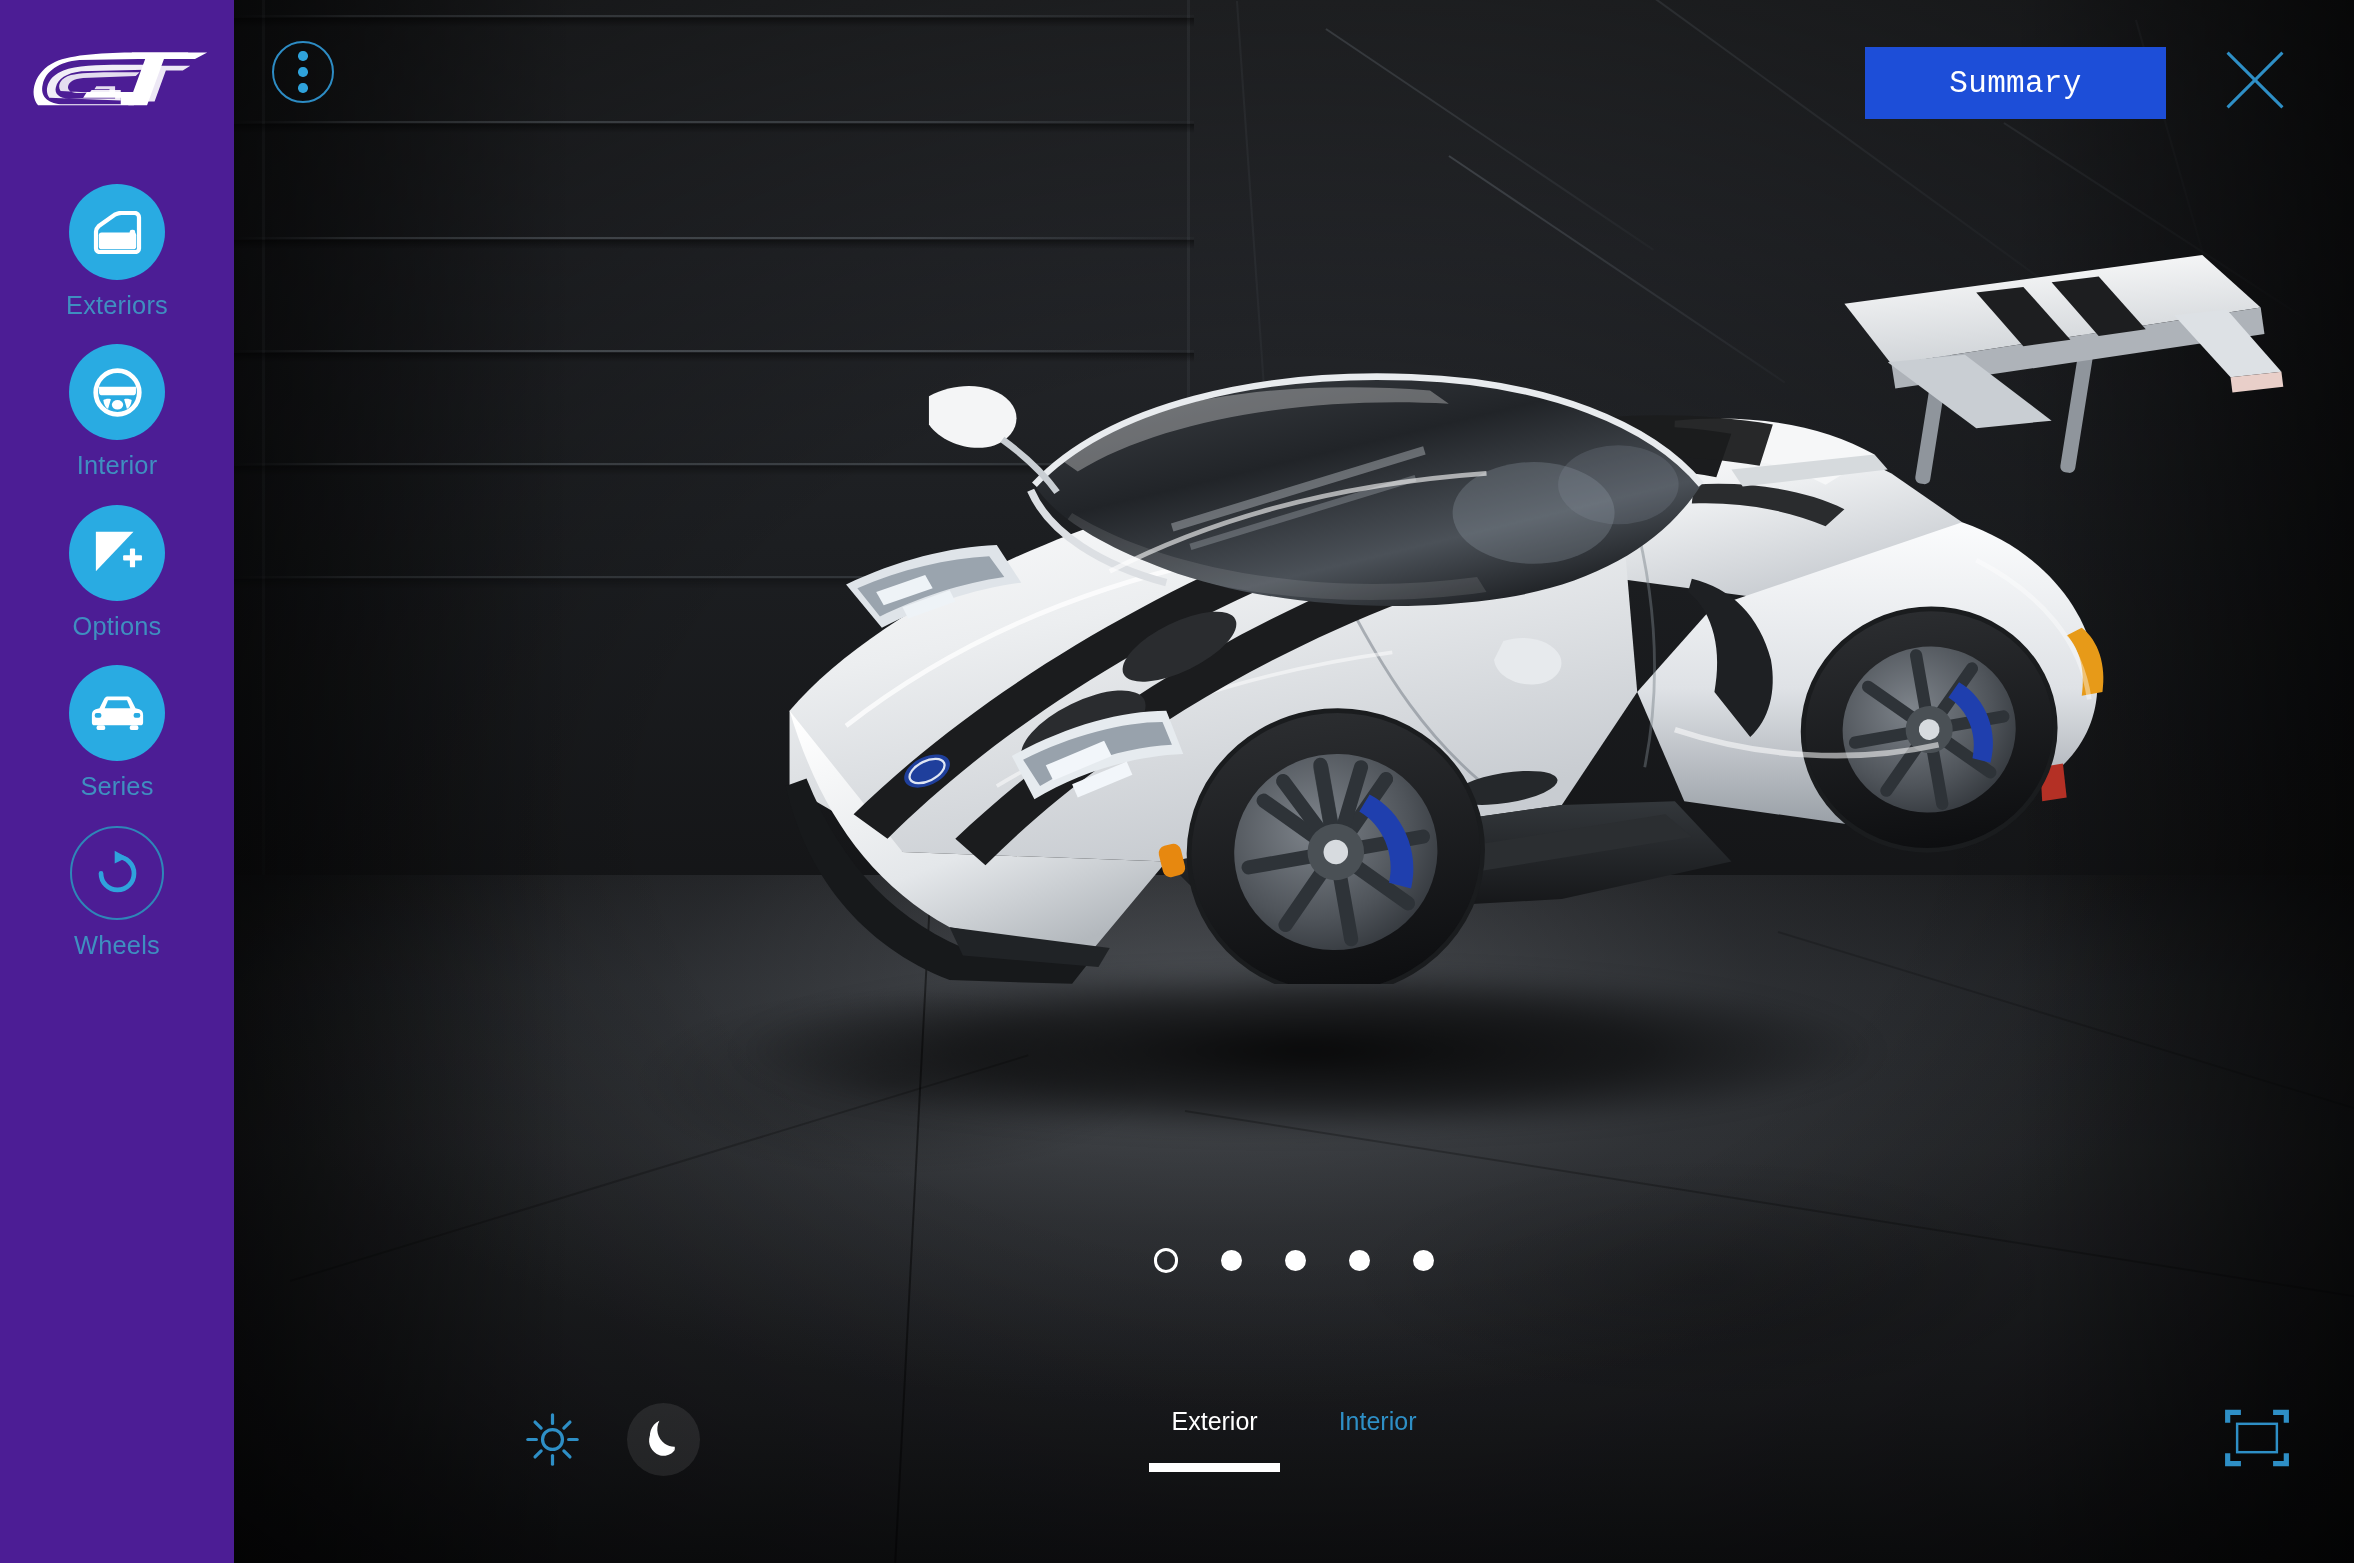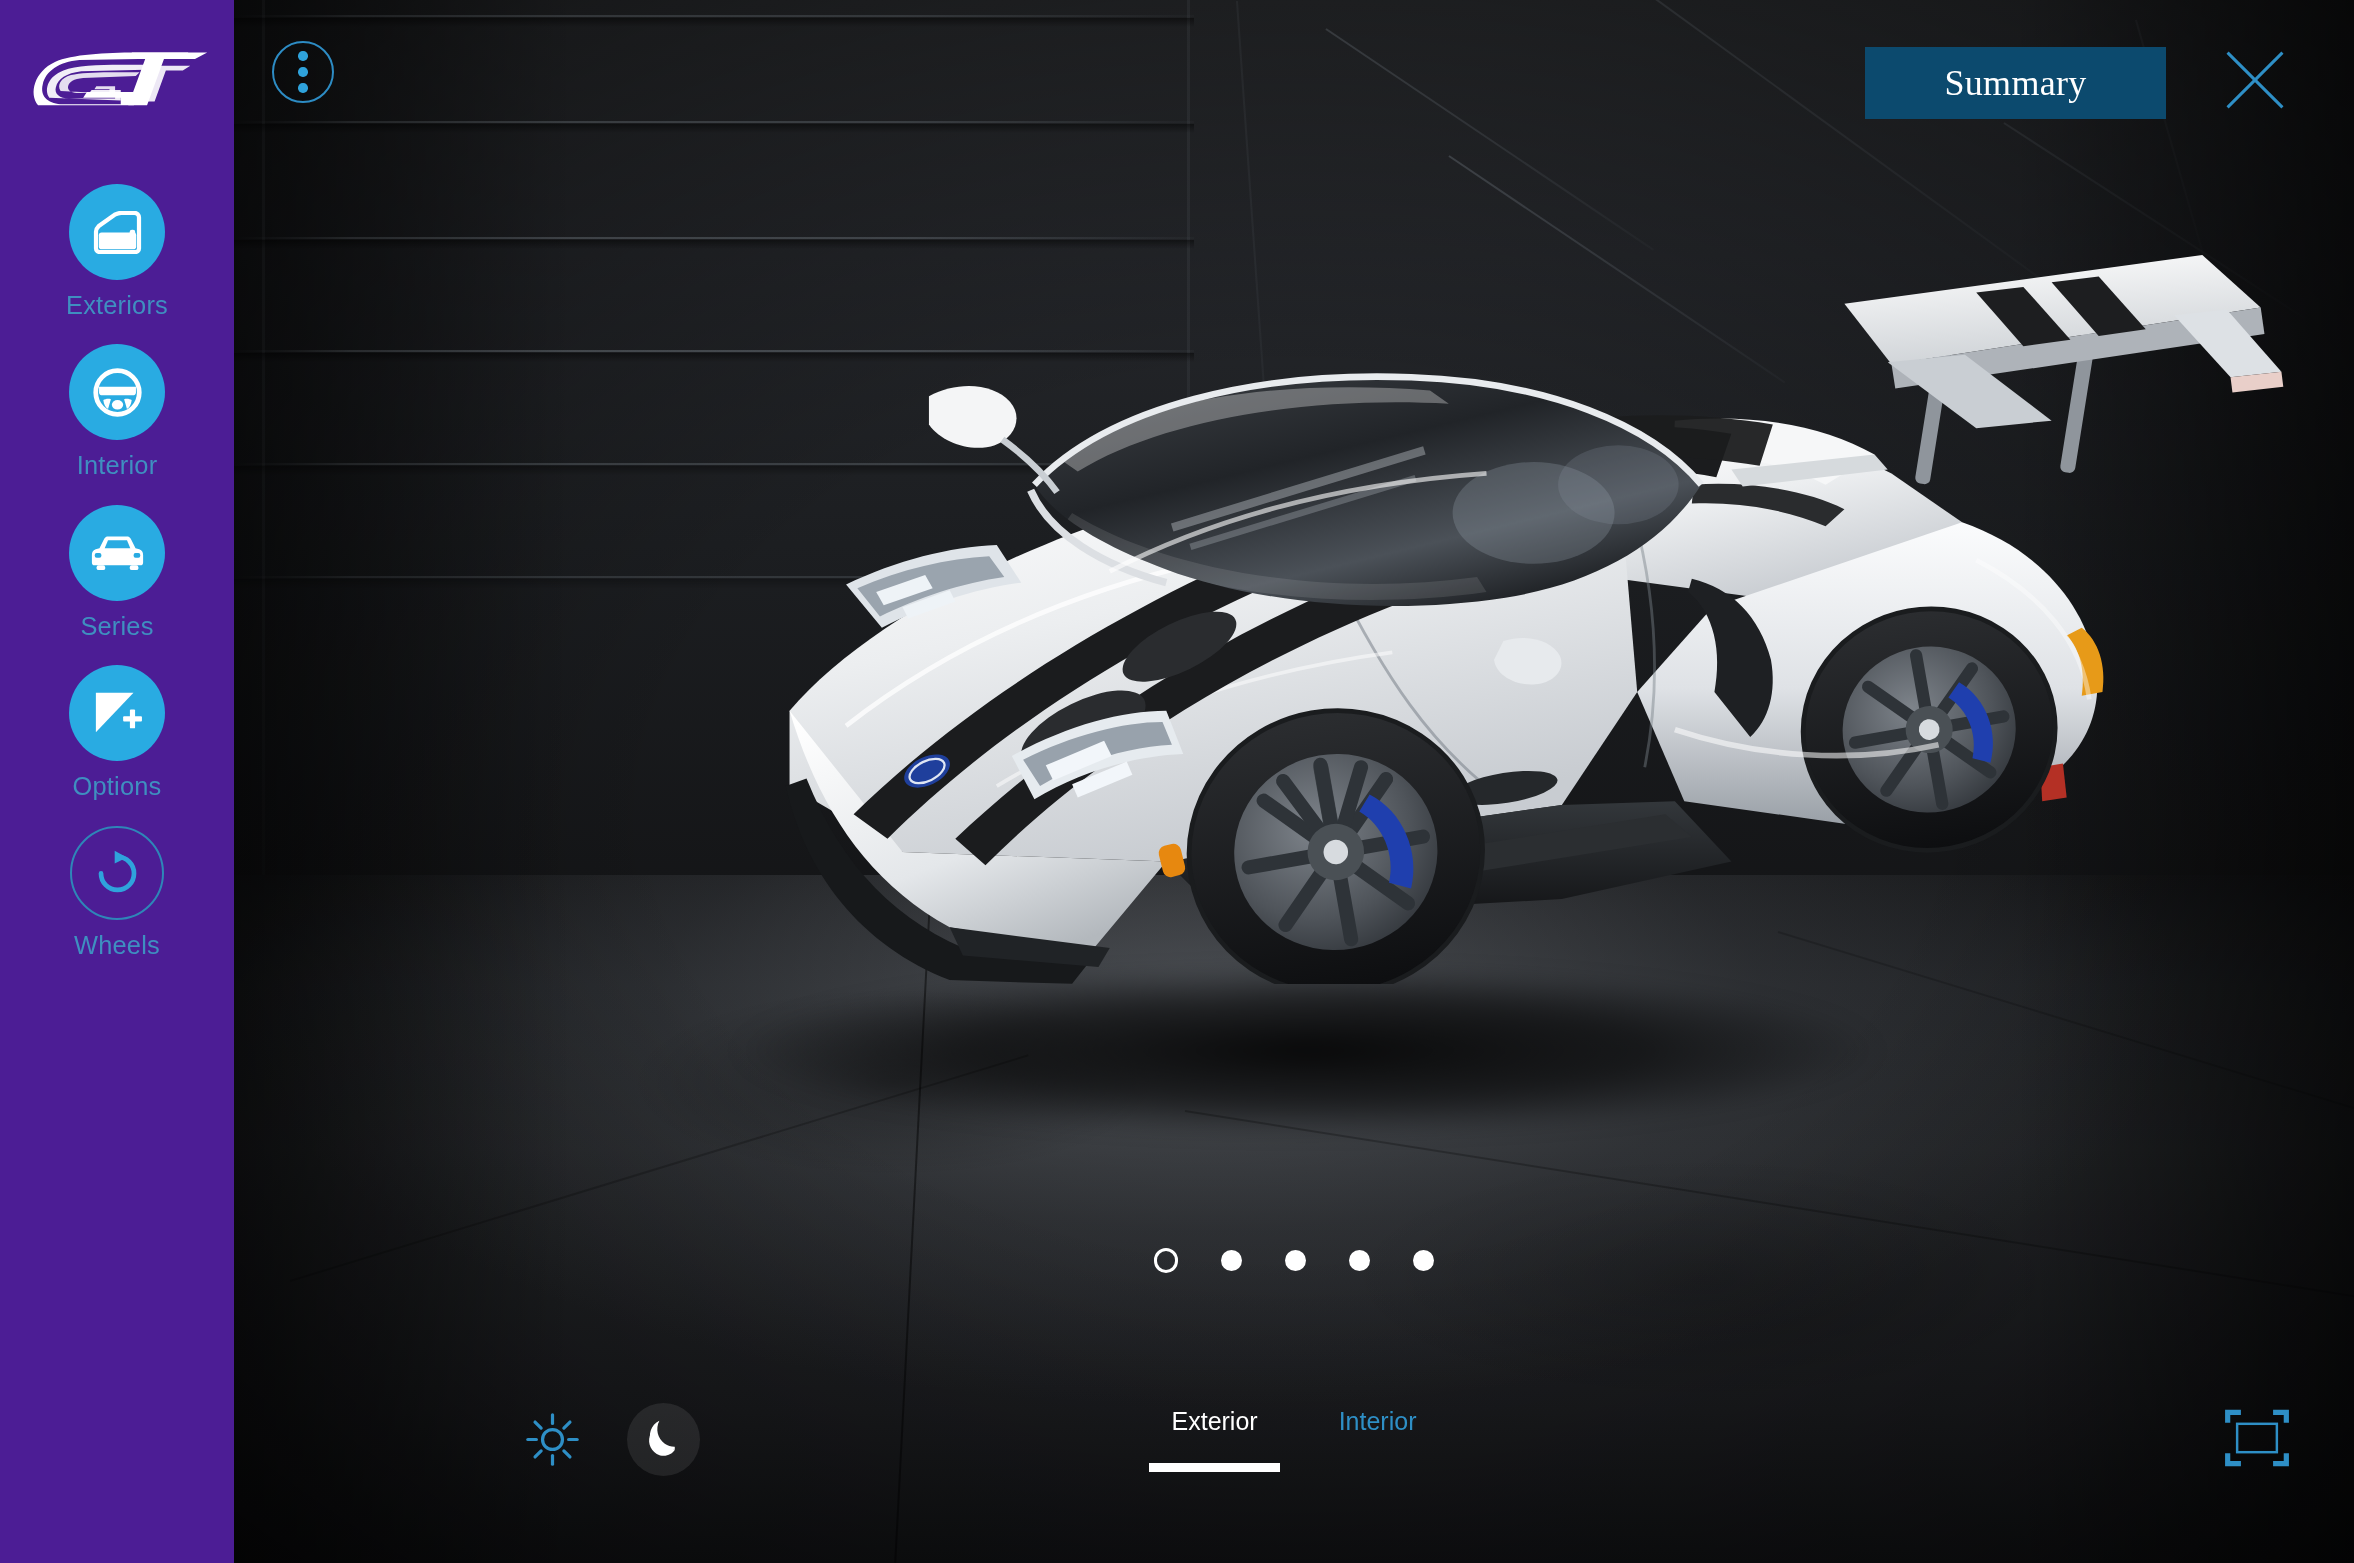--- a/index.html
+++ b/index.html
@@ -105,22 +105,22 @@
     position:absolute; left:38px; top:41px;
     width:62px; height:62px; border-radius:50%;
     border:2.4px solid #2D8CC4;
     display:flex; flex-direction:column; align-items:center; justify-content:center;
     gap:6.6px; cursor:pointer; z-index:30;
   }
   #kebab i { width:9.4px; height:9.4px; border-radius:50%; background:#2FA3DC; display:block; }
 
   #summary-btn {
     position:absolute; right:188px; top:47px;
-    width:301px; height:72px; background:#0c4a6e; border:none;
-    color:#fff; font-size:36px; font-family:Liberation Serif, serif;
+    width:301px; height:72px; background:#1d4ed8; border:none;
+    color:#fff; font-size:31px; font-family:Liberation Mono, monospace;
     letter-spacing:0.3px; cursor:pointer; z-index:30;
   }
   #close-btn {
     position:absolute; right:64px; top:45px;
     width:70px; height:70px; cursor:pointer; z-index:30;
   }
 
   #carousel {
     position:absolute; left:0; right:0; top:1248px;
     display:flex; justify-content:center; align-items:center; gap:43px; z-index:30;
@@ -194,47 +194,47 @@
         <div class="nav-disc">
           <svg width="53" height="53" viewBox="0 0 56 56">
             <circle cx="28" cy="28" r="23" fill="none" stroke="#fff" stroke-width="5"></circle>
             <path d="M8.5 22 L47.5 22 L47.5 28 C47.5 30 46 31 44 31 L12 31 C10 31 8.5 30 8.5 28 Z" fill="#fff"></path>
             <path d="M13 36 C15 34.5 18.5 34 21 35 L18 45.5 C15.5 44 13.5 41 13 36 Z" fill="#fff"></path>
             <path d="M43 36 C41 34.5 37.5 34 35 35 L38 45.5 C40.5 44 42.5 41 43 36 Z" fill="#fff"></path>
             <ellipse cx="28" cy="41" rx="6" ry="5" fill="#fff"></ellipse>
           </svg>
         </div>
         <span class="nav-label">Interior</span>
+      </div>
+
+      <div class="nav-item">
+        <div class="nav-disc">
+          <svg width="51" height="47" viewBox="0 0 54 50">
+            <path d="M4 3 L44 3 L4 45 Z" fill="#fff"></path>
+            <g fill="#fff">
+              <rect x="33" y="28" width="20" height="5.5" rx="1"></rect>
+              <rect x="40.2" y="20.8" width="5.5" height="20" rx="1"></rect>
+            </g>
+          </svg>
+        </div>
+        <span class="nav-label">Options</span>
       </div>
 
       <div class="nav-item">
         <div class="nav-disc">
           <svg width="55" height="38" viewBox="0 0 58 40">
             <path d="M10 15 L15 5 C16 3 17.5 2.5 19 2.5 L39 2.5 C40.5 2.5 42 3 43 5 L48 15 L52 16 C55 17 56 19 56 22 L56 30 C56 32 55 33 53 33 L5 33 C3 33 2 32 2 30 L2 22 C2 19 3 17 6 16 Z" fill="#fff"></path>
             <rect x="7" y="33" width="9" height="5" rx="2" fill="#fff"></rect>
             <rect x="42" y="33" width="9" height="5" rx="2" fill="#fff"></rect>
             <path d="M15.5 15 L19 6.5 L39 6.5 L42.5 15 Z" fill="#29ABE2"></path>
             <rect x="5" y="20" width="7" height="5" rx="2" fill="#29ABE2"></rect>
             <rect x="46" y="20" width="7" height="5" rx="2" fill="#29ABE2"></rect>
           </svg>
         </div>
         <span class="nav-label">Series</span>
-      </div>
-
-      <div class="nav-item">
-        <div class="nav-disc">
-          <svg width="51" height="47" viewBox="0 0 54 50">
-            <path d="M4 3 L44 3 L4 45 Z" fill="#fff"></path>
-            <g fill="#fff">
-              <rect x="33" y="28" width="20" height="5.5" rx="1"></rect>
-              <rect x="40.2" y="20.8" width="5.5" height="20" rx="1"></rect>
-            </g>
-          </svg>
-        </div>
-        <span class="nav-label">Options</span>
       </div>
 
       <div class="nav-item ghost">
         <div class="nav-disc">
           <svg width="49" height="49" viewBox="0 0 52 52">
             <path d="M26 9.5 C35.7 9.5 43.5 17.3 43.5 27 C43.5 36.7 35.7 44.5 26 44.5 C16.3 44.5 8.5 36.7 8.5 27" fill="none" stroke="#2FA3DC" stroke-width="5" stroke-linecap="round"></path>
             <path d="M23 3 L23 16.5 L36 10 Z" fill="#2FA3DC"></path>
           </svg>
         </div>
         <span class="nav-label">Wheels</span>

